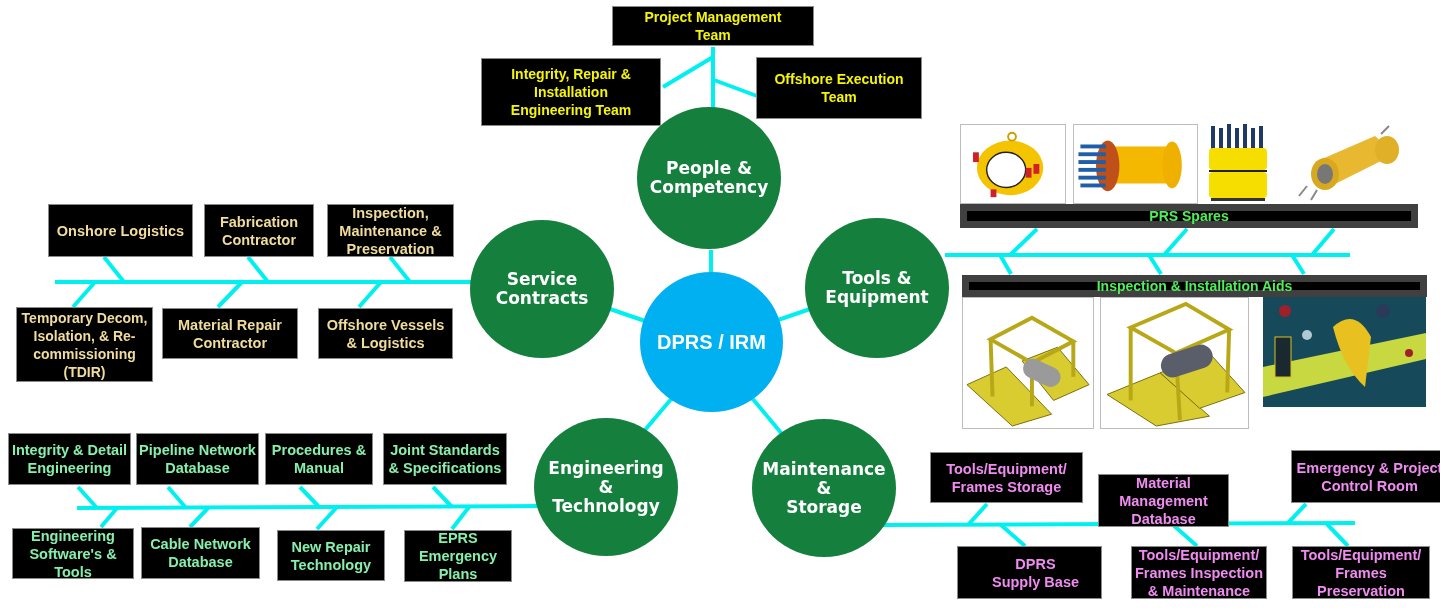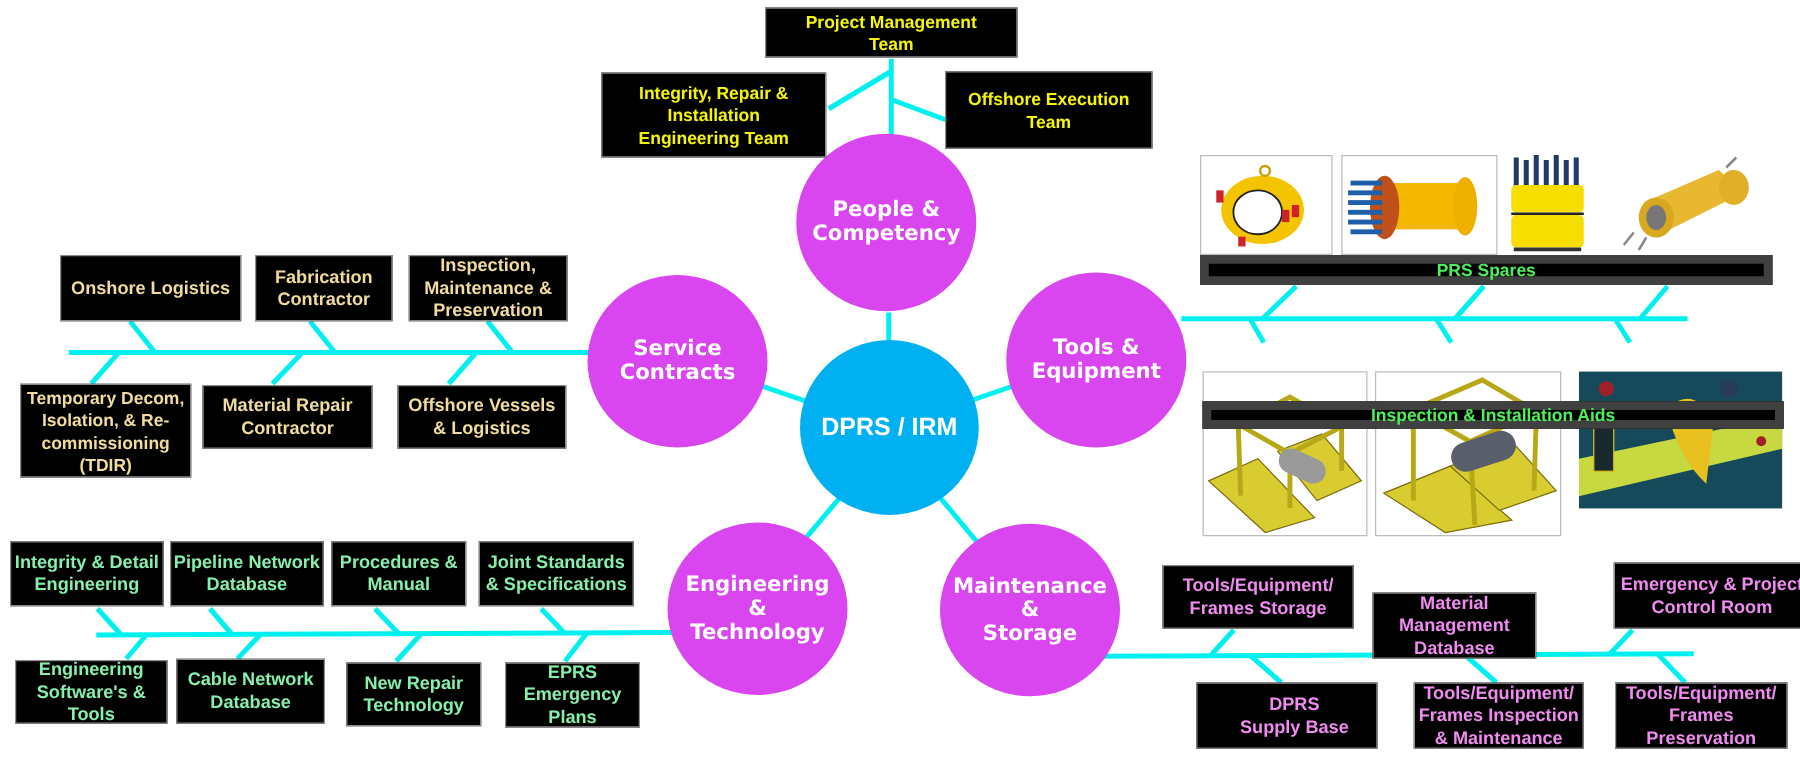--- a/index.html
+++ b/index.html
@@ -14,21 +14,21 @@
     .box.people { color: #f5f50a; font-size: 14px; }
     .box.service { color: #f0dc9c; }
     .box.eng { color: #86efac; }
     .box.maint { color: #f08cf0; }
     .bar {
       position: absolute; background: #000; border: 7px solid #404040; box-sizing: border-box;
       color: #4ef05a; font-weight: bold; font-size: 14px; text-align: center; z-index: 3;
       display: flex; align-items: center; justify-content: center;
     }
     .circle {
-      position: absolute; border-radius: 50%; background: #d946ef; color: #fff;
+      position: absolute; border-radius: 50%; background: #15803d; color: #fff;
       display: flex; align-items: center; justify-content: center; text-align: center;
       font-family: "DejaVu Sans", sans-serif; font-weight: bold; font-size: 17px; line-height: 19px;
       z-index: 2; white-space: pre-line;
     }
     .circle.hub { background: #00b0f0; font-family: "Liberation Sans", sans-serif; font-size: 20px; }
     .pic { position: absolute; z-index: 2; box-sizing: border-box; overflow: hidden; }
     .pic.framed { border: 1px solid #bdbdbd; background: #fff; }
     .pic svg { width: 100%; height: 100%; display: block; }
   </style>
 </head>
@@ -172,21 +172,21 @@
       <ellipse cx="92" cy="26" rx="12" ry="14" fill="#e0b028"></ellipse>
       <g stroke="#888" stroke-width="2">
         <line x1="12" y1="62" x2="4" y2="72"></line>
         <line x1="22" y1="66" x2="16" y2="76"></line>
         <line x1="86" y1="10" x2="94" y2="2"></line>
       </g>
     </svg>
 </div>
 <div class="bar" style="left:960px; top:204px; width:458px; height:24px;">PRS Spares</div>
 
-<div class="bar" style="left:962px; top:275px; width:465px; height:22px;margin-top:46px;">Inspection &amp; Installation Aids</div>
+<div class="bar" style="left:962px; top:275px; width:465px; height:22px;">Inspection &amp; Installation Aids</div>
 <div class="pic framed" style="left:962px; top:297px; width:132px; height:132px;">
   <svg viewBox="0 0 132 132">
       <polygon points="4,88 44,70 90,118 50,130" fill="#d8cc30" stroke="#7a6e10"></polygon>
       <polygon points="60,64 96,50 128,88 92,104" fill="#d8cc30" stroke="#7a6e10"></polygon>
       <polygon points="28,42 70,20 112,44 70,66" fill="none" stroke="#b8a818" stroke-width="4"></polygon>
       <line x1="28" y1="42" x2="30" y2="100" stroke="#b8a818" stroke-width="4"></line>
       <line x1="70" y1="66" x2="70" y2="110" stroke="#b8a818" stroke-width="4"></line>
       <line x1="112" y1="44" x2="112" y2="80" stroke="#b8a818" stroke-width="4"></line>
       <rect x="60" y="66" width="40" height="20" rx="10" fill="#9a9a9a" transform="rotate(25 80 76)"></rect>
     </svg>

